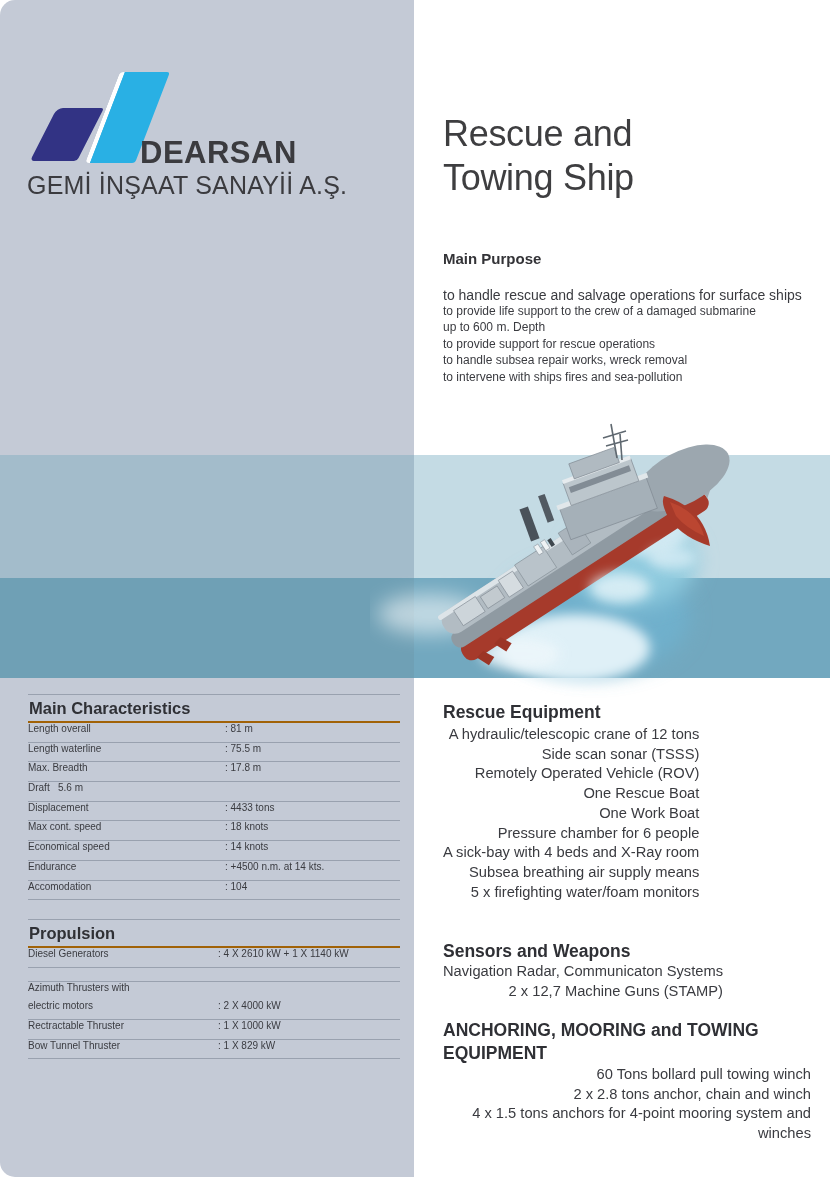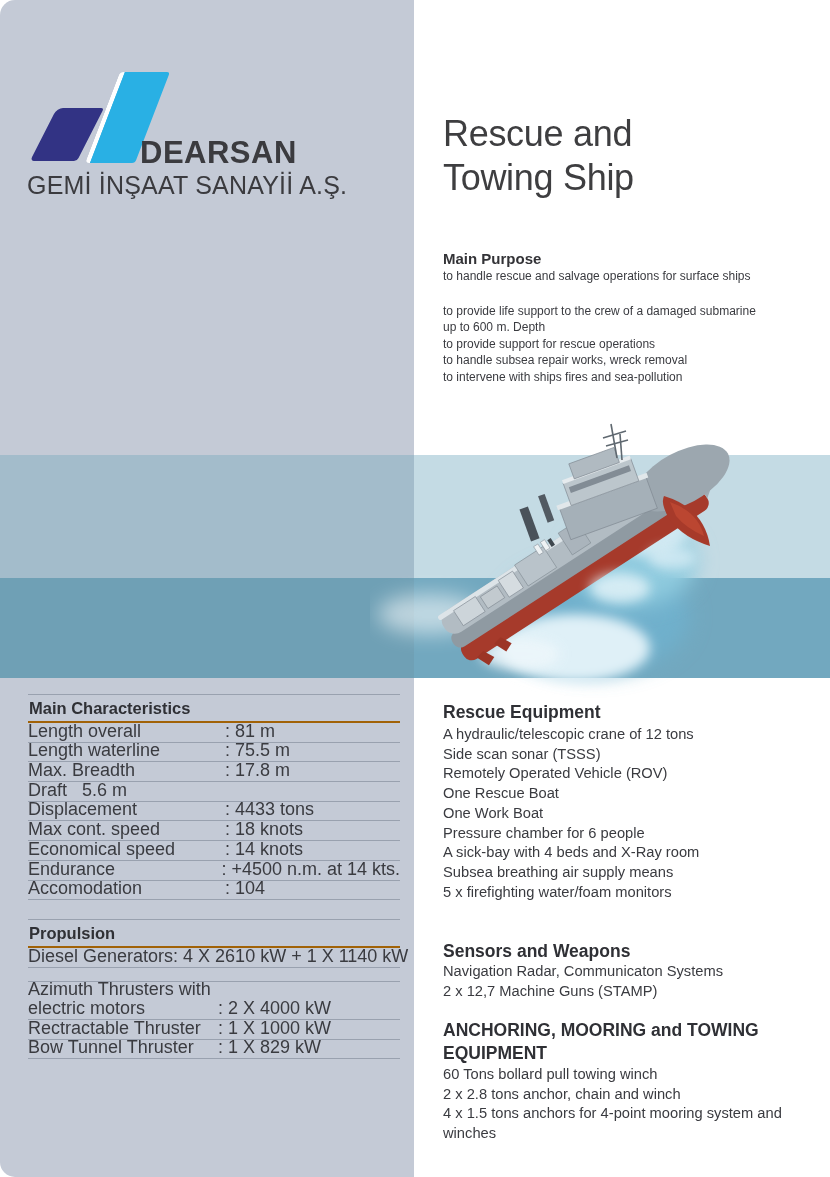--- a/index.html
+++ b/index.html
@@ -20,42 +20,42 @@
   .mark-cyan{left:85px;top:72px;width:45px;height:91px;background:#29b0e4;
              border-left:5px solid #ffffff;transform:skewX(-21deg);transform-origin:0 100%;
              border-radius:4px 3px 3px 4px;box-sizing:content-box;}
   .logo-word{left:140px;top:135px;font-size:31px;font-weight:700;color:#3b3b3f;letter-spacing:.5px;}
   .logo-sub{left:27px;top:171px;font-size:25px;font-weight:400;color:#3b3b3f;letter-spacing:.2px;white-space:nowrap;}
 
   
   .title{left:443px;top:112px;font-size:36px;line-height:44px;font-weight:400;
          color:#3e3e40;letter-spacing:-.3px;}
   .purpose-head{left:443px;top:250px;font-size:15px;font-weight:700;color:#333337;}
-  .purpose-p1{left:443px;top:268px;font-size:12px;line-height:17px;white-space:nowrap;}
+  .purpose-p1{left:443px;top:287px;font-size:14px;line-height:17px;white-space:nowrap;}
   .purpose-p2{left:443px;top:303px;font-size:12px;line-height:16.4px;}
   .purpose-p2 div{white-space:nowrap;}
 
   
   .spec{left:28px;width:372px;}
   .char-table{top:694px;}
   .prop-table{top:919px;}
   .spec-head{font-size:16.5px;font-weight:700;color:#2f3035;border-top:1px solid #99a1af;
              border-bottom:2px solid #a16207;padding:3px 0 3px 1px;line-height:20px;}
-  .spec-row{display:flex;align-items:flex-end;height:18.7px;border-bottom:1px solid #99a1af;
-            font-size:18px;}
+  .spec-row{display:flex;align-items:flex-start;height:18.7px;border-bottom:1px solid #99a1af;
+            font-size:10px;}
   .spec-row.no-line{border-bottom:none;}
   .spec-row .lbl{width:197px;white-space:pre;}
   .prop-table .spec-row .lbl{width:190px;}
   .spec-row .val{white-space:nowrap;}
   .spec-gap{height:13px;border-bottom:1px solid #99a1af;}
 
   
   .r-sec{left:443px;}
   .r-head{font-size:17.5px;font-weight:700;color:#2f3035;line-height:22px;}
-  .r-item{font-size:14.7px;line-height:19.7px;white-space:nowrap;}
+  .r-item{font-size:14.7px;line-height:19.7px;white-space:nowrap;text-align:right;}
   .wrap-items .r-item{white-space:normal;width:368px;}
   .rescue-sec{top:701px;}
   .rescue-list{top:725px;}
   .sensors-sec{top:940px;}
   .sensors-list{top:962px;}
   .anchor-sec{top:1019px;width:368px;line-height:22.5px;}
   .anchor-list{top:1065px;}
 
   .hero-svg{left:370px;top:416px;}
 </style>

